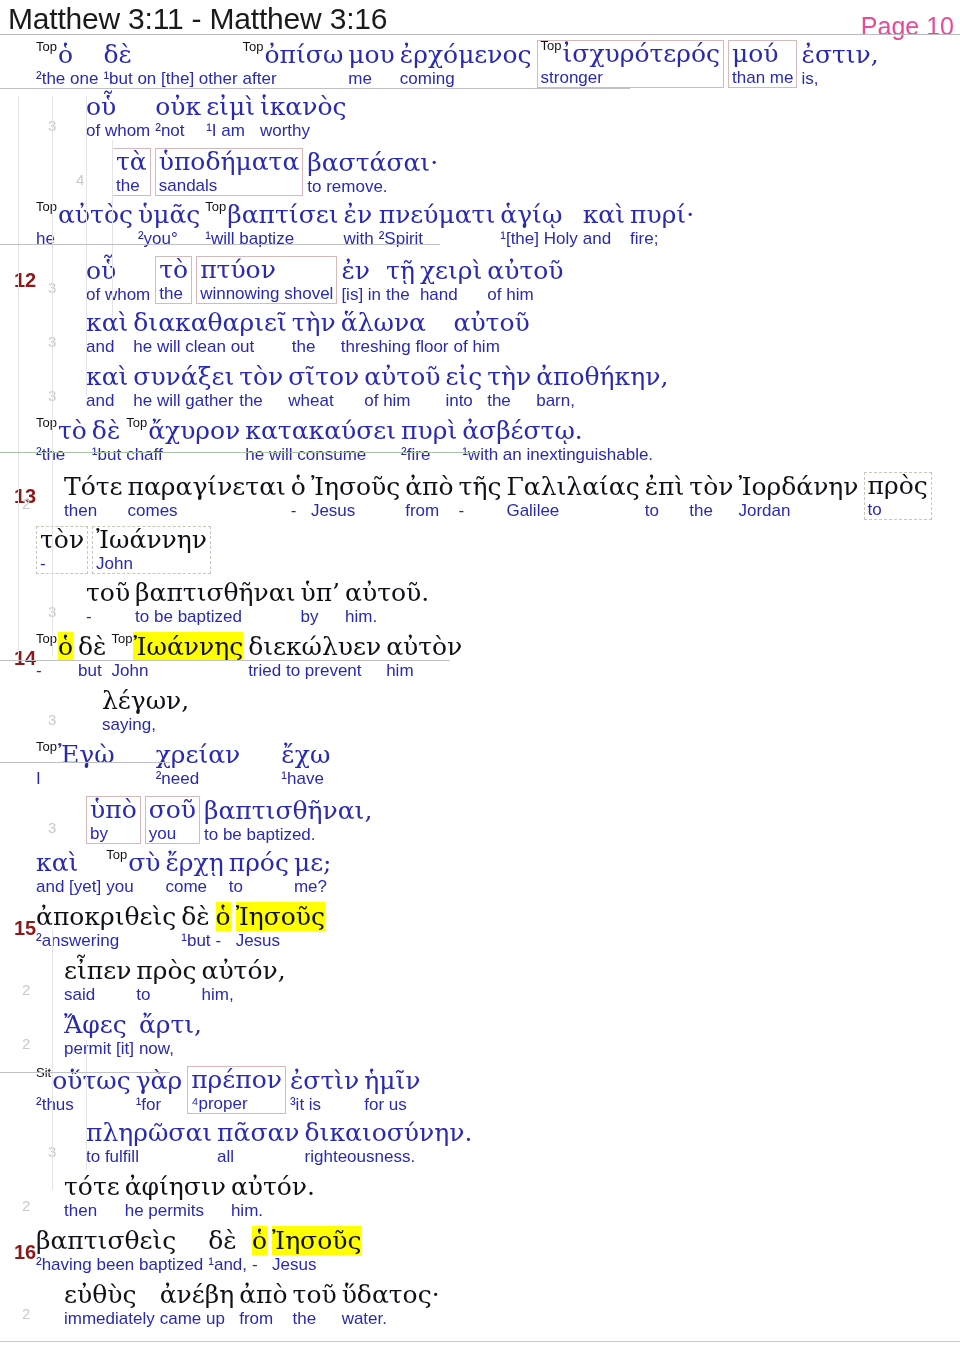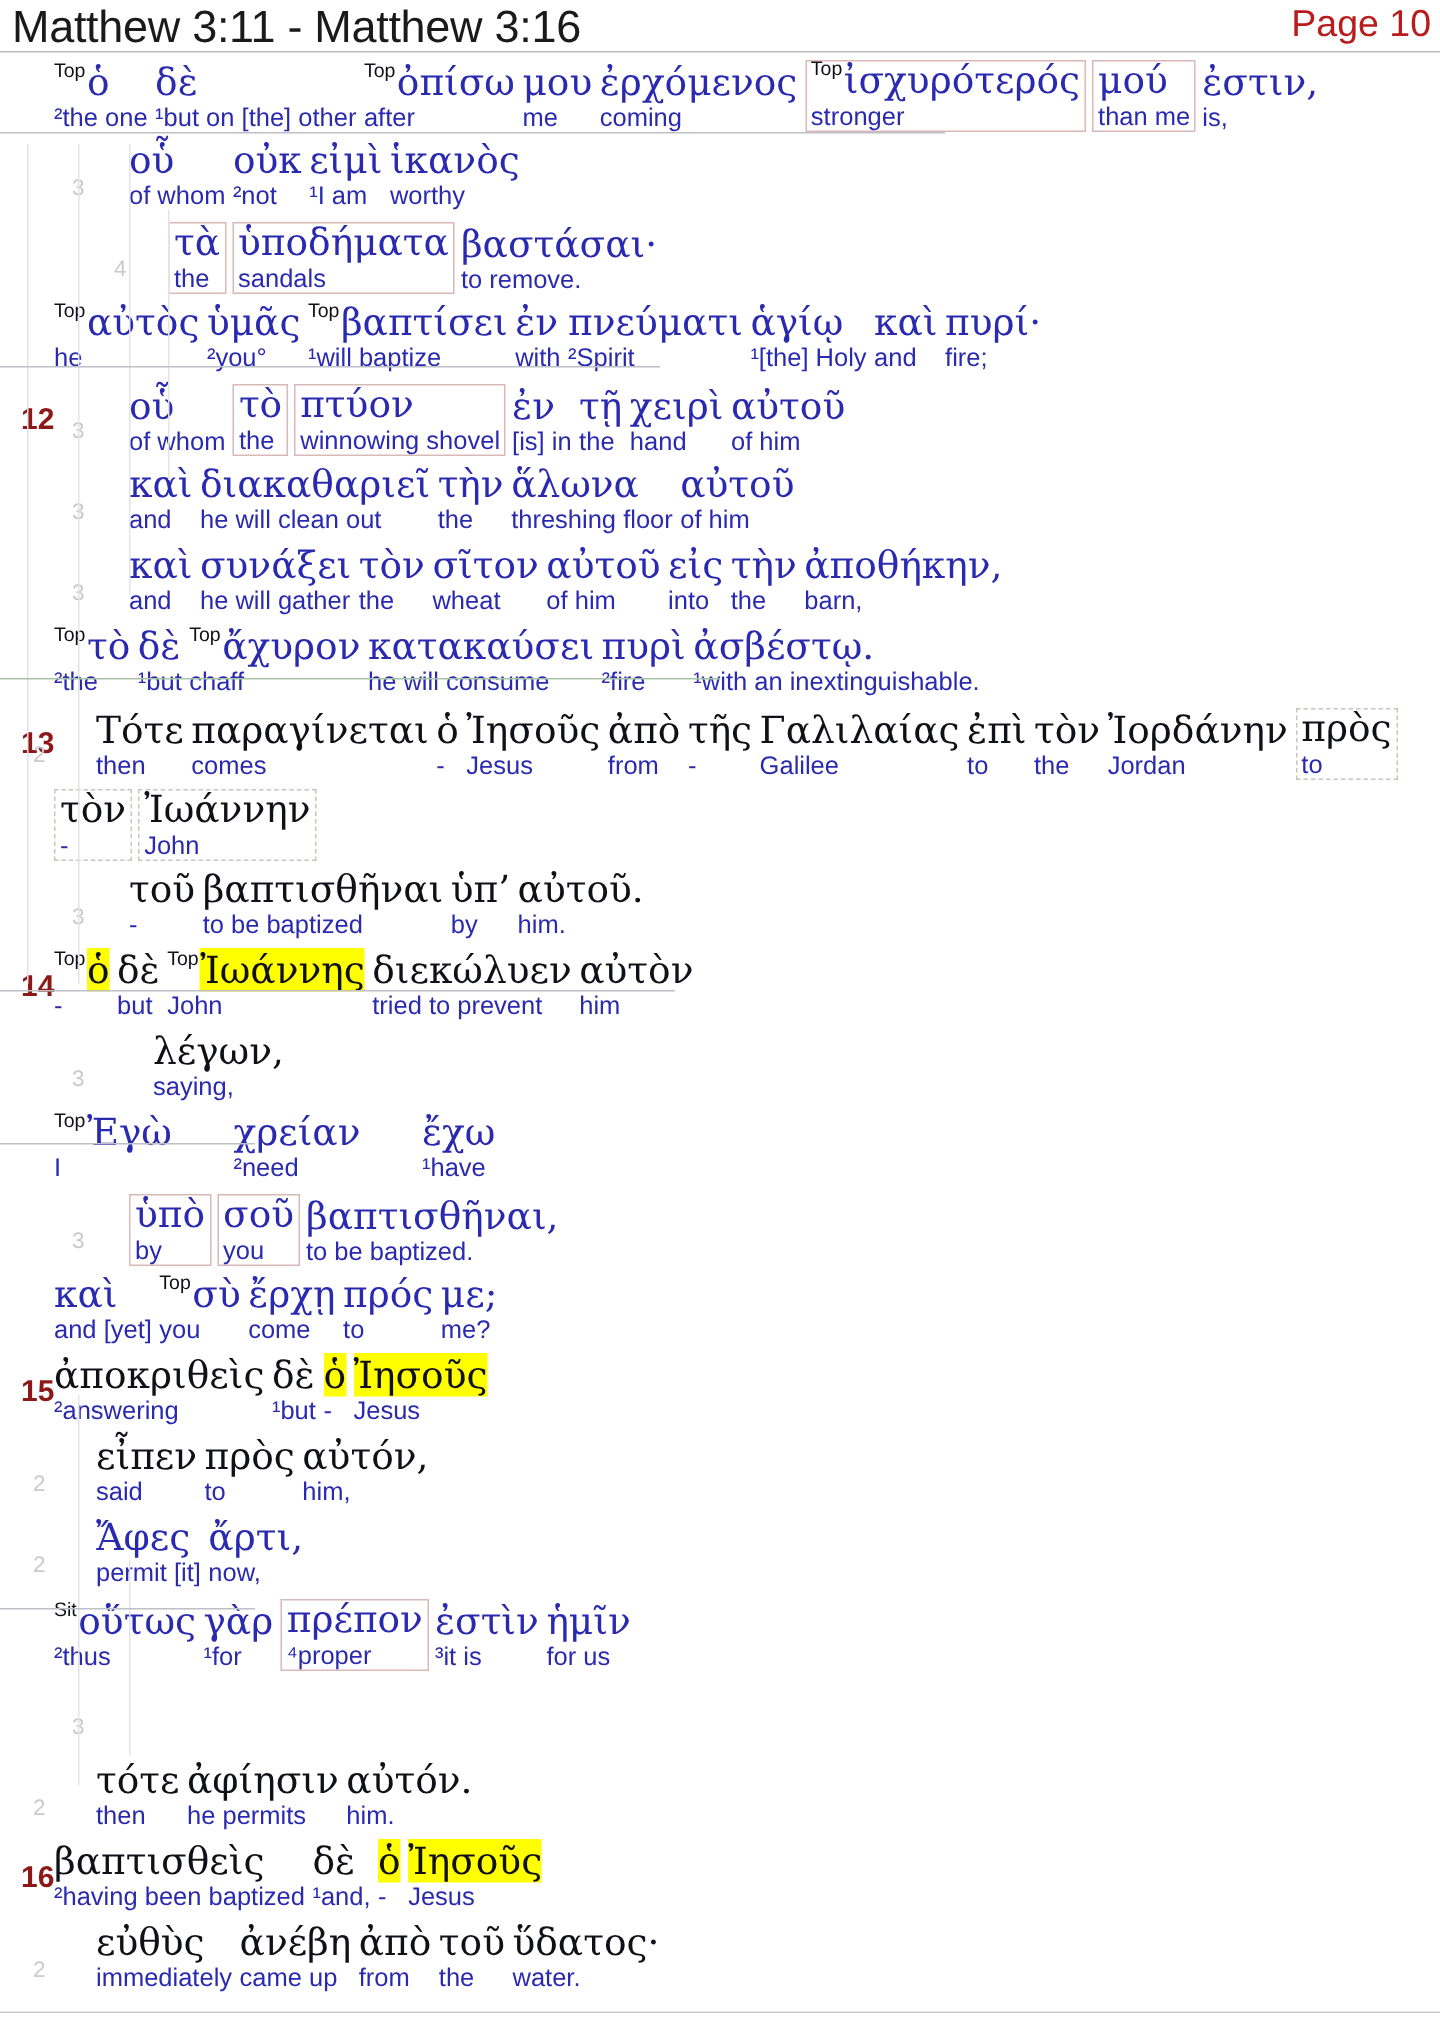--- a/index.html
+++ b/index.html
@@ -28,24 +28,24 @@
     font-size: 30px;
     color: #1a1a1a;
     position: absolute;
     left: 8px;
     top: 2px;
     letter-spacing: -0.2px;
   }
   .page-header .hdr-page {
     font-family: "Liberation Sans", sans-serif;
     font-size: 25px;
-    color: #b91c1c;
+    color: #ec4899;
     position: absolute;
     right: 6px;
-    top: 2px;
+    top: 12px;
   }
   .hdr-rule {
     position: absolute;
     left: 0; right: 0;
     top: 34px;
     height: 1px;
     background: #b9b9c6;
   }
 
   
@@ -689,20 +689,34 @@
         </span>
         <span class="cell">
           <span class="gk"><span>ἡμῖν</span></span>
           <span class="en">for us</span>
         </span>
       </div>
     </div>
     <div class="row">
       <div class="gutter">
         <span class="indent-digit" style="left: 48px;">3</span>
+      </div>
+      <div class="row-inner" style="padding-left: 86px;">
+        <span class="cell">
+          <span class="gk"><span>πληρῶσαι</span></span>
+          <span class="en">to fulfill</span>
+        </span>
+        <span class="cell">
+          <span class="gk"><span>πᾶσαν</span></span>
+          <span class="en">all</span>
+        </span>
+        <span class="cell">
+          <span class="gk"><span>δικαιοσύνην.</span></span>
+          <span class="en">righteousness.</span>
+        </span>
       </div>
     </div>
     <div class="row">
       <div class="gutter">
         <span class="indent-digit" style="left: 22px;">2</span>
       </div>
       <div class="row-inner" style="padding-left: 64px;">
         <span class="cell">
           <span class="gk black"><span>τότε</span></span>
           <span class="en">then</span>

